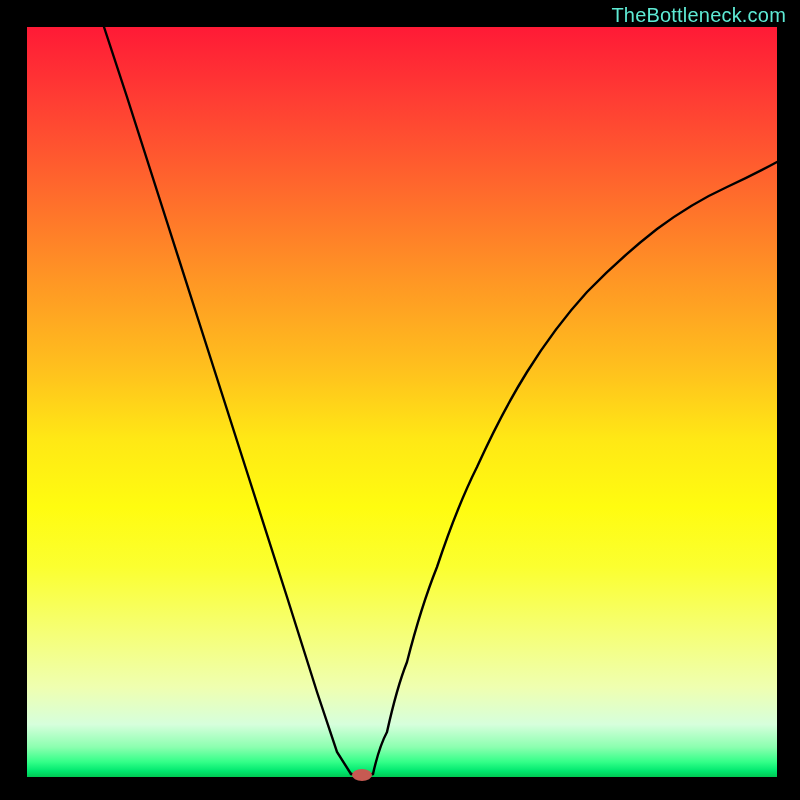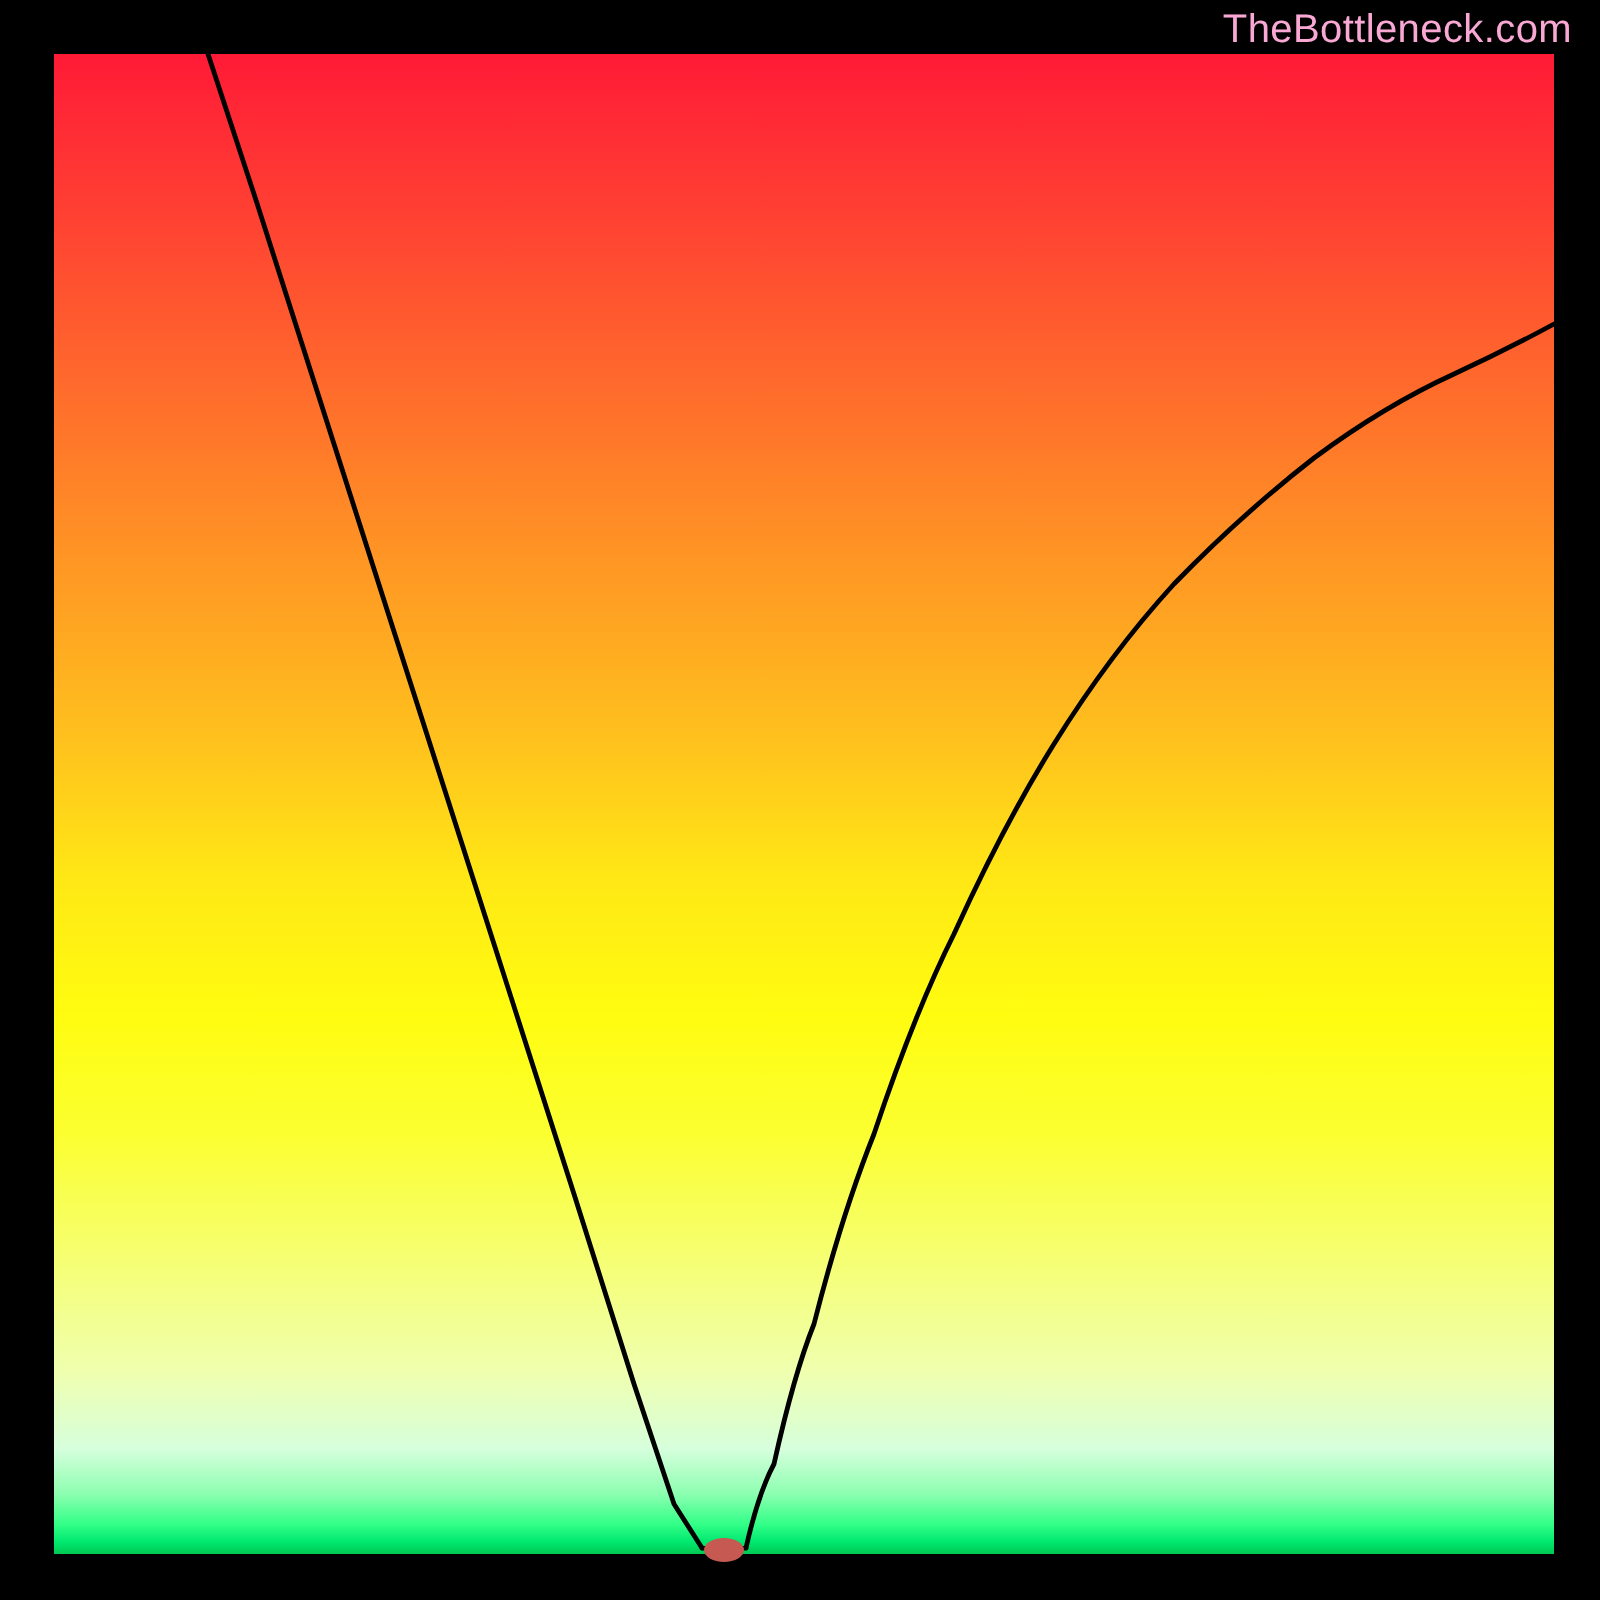--- a/index.html
+++ b/index.html
@@ -37,21 +37,21 @@
       #8cffb0 96%,
       #33ff88 98%,
       #00e86f 99.2%,
       #00c853 100%
     );
   }
   .watermark {
     position: absolute;
     top: 4px;
     right: 14px;
-    color: #f9a8d4;
+    color: #5eead4;
     font-size: 20px;
     letter-spacing: 0.2px;
     font-weight: 400;
   }
   svg.curve {
     position: absolute;
     left: 0;
     top: 0;
     width: 100%;
     height: 100%;

